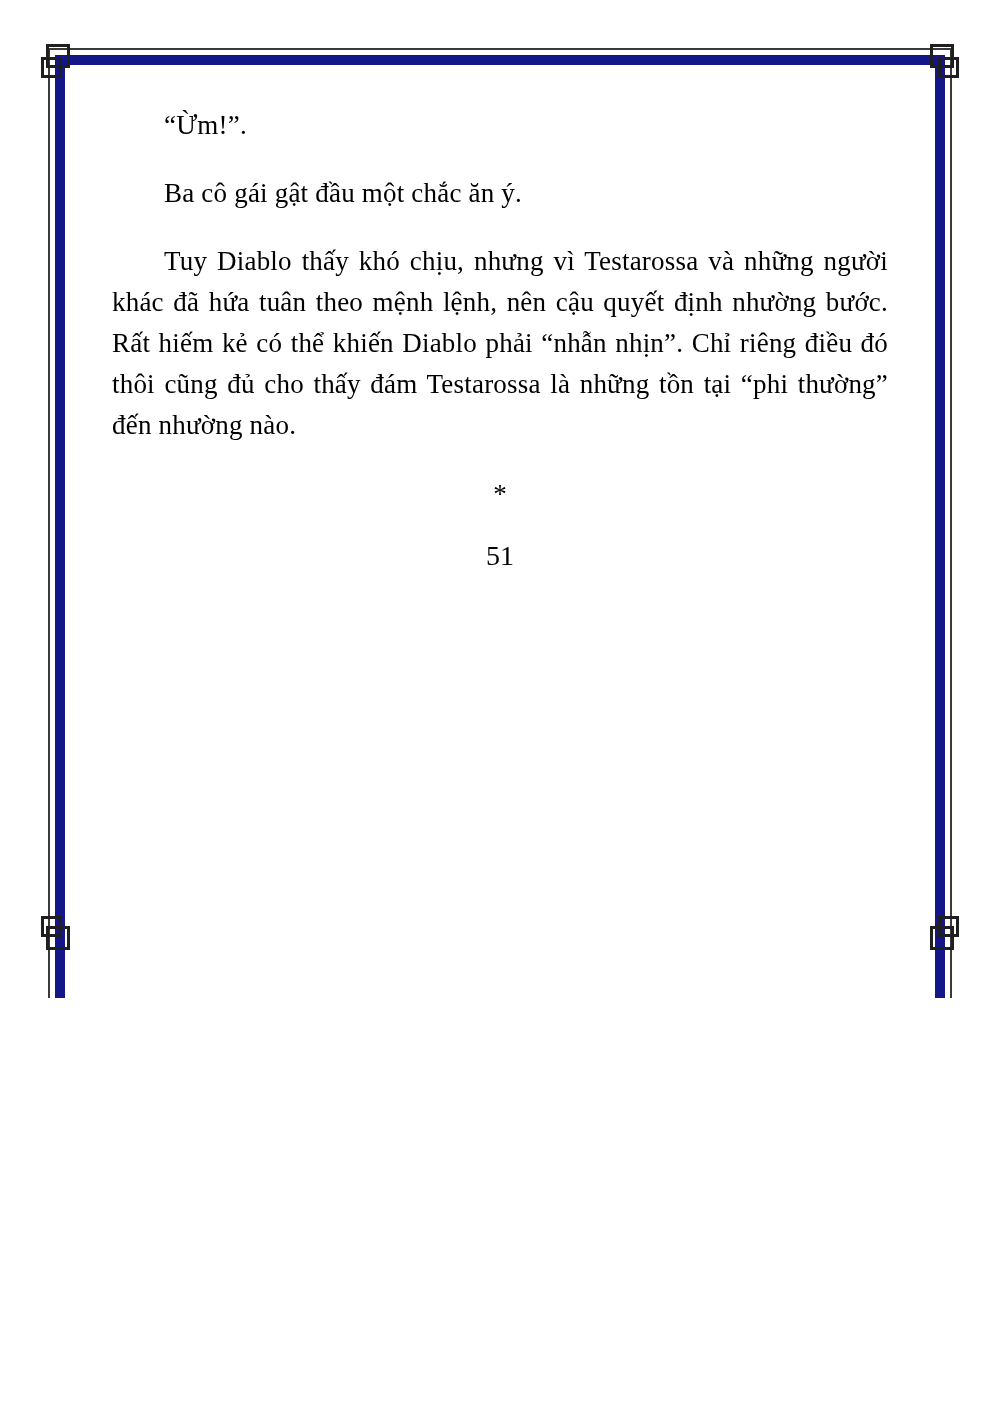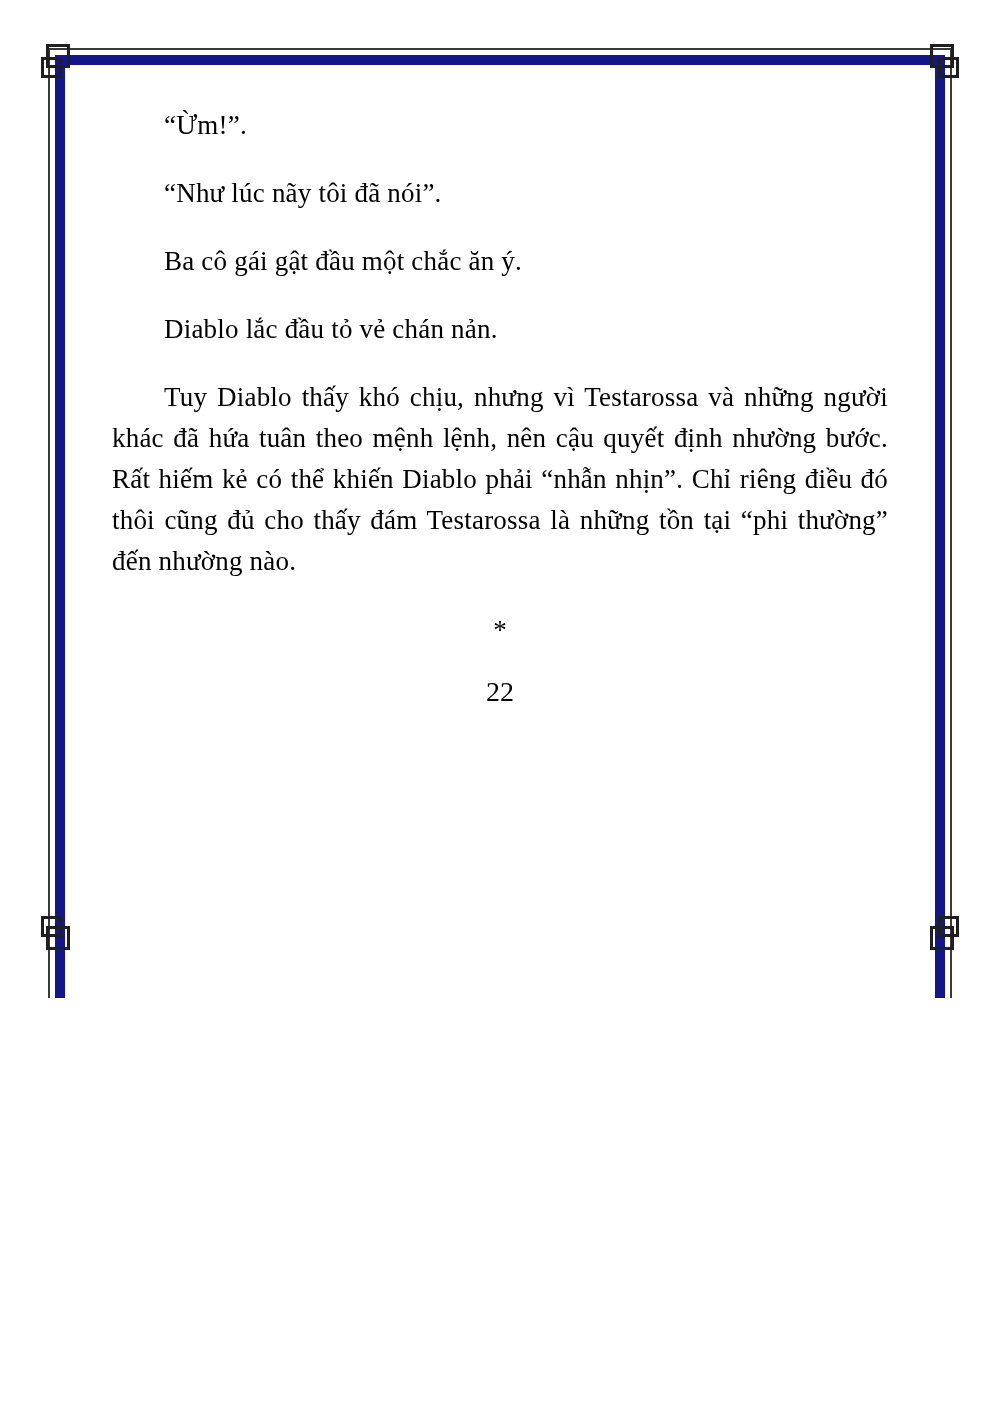--- a/index.html
+++ b/index.html
@@ -106,22 +106,20 @@
     <div class="sq sq-a"></div>
     <div class="sq sq-b"></div>
   </div>
   <div class="corner br">
     <div class="sq sq-a"></div>
     <div class="sq sq-b"></div>
   </div>
 
   <div class="content">
     <p class="para">“Ừm!”.</p>
-    <p class="para">“Như lúc nãy tôi đã nói”.</p>
     <p class="para">Ba cô gái gật đầu một chắc ăn ý.</p>
-    <p class="para">Diablo lắc đầu tỏ vẻ chán nản.</p>
     <p class="para">Tuy Diablo thấy khó chịu, nhưng vì Testarossa và những người khác đã hứa tuân theo mệnh lệnh, nên cậu quyết định nhường bước. Rất hiếm kẻ có thể khiến Diablo phải “nhẫn nhịn”. Chỉ riêng điều đó thôi cũng đủ cho thấy đám Testarossa là những tồn tại “phi thường” đến nhường nào.</p>
 
     <div class="section-break">*</div>
-    <div class="page-number">22</div>
+    <div class="page-number">51</div>
   </div>
 
 </div>
 
 </body></html>

